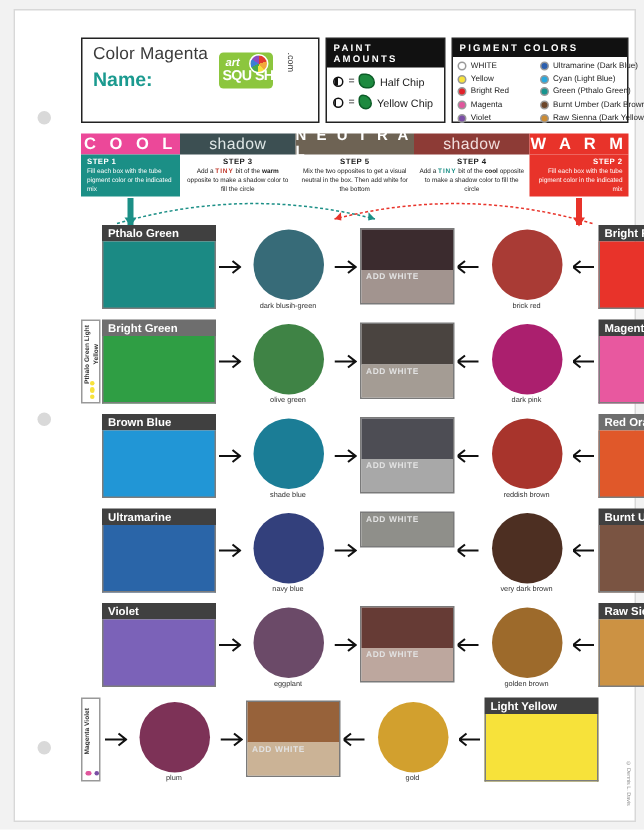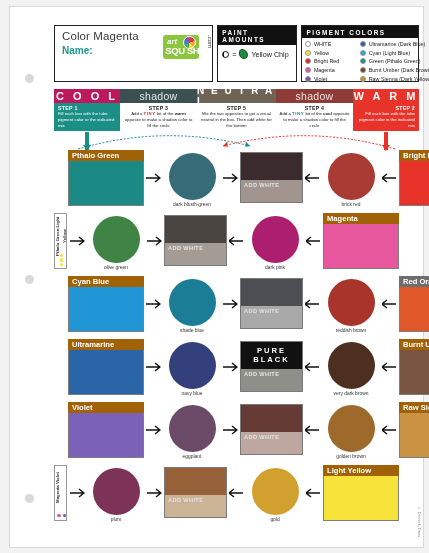--- a/index.html
+++ b/index.html
@@ -23,22 +23,22 @@
   .h1 { top: 67px; }
   .h2 { top: 268px; }
   .h3 { top: 487px; }
 
   
   .header { position: absolute; left: 44px; top: 18px; width: 365px; height: 57px; display: flex; gap: 4px; }
   .titlebox { width: 161px; border: 1px solid #222; padding: 4px 7px 3px; position: relative; }
   .t-small { font-size: 11.5px; color: #3b3b3b; letter-spacing: .1px; line-height: 1.1; }
   .t-big { font-size: 17.5px; font-weight: bold; color: #111; letter-spacing: -.3px; line-height: 1.12; }
   .t-grades { font-size: 7.4px; color: #6a6a6a; margin-top: 1px; }
-  .t-name { font-size: 10px; font-weight: bold; color: #1b9a8f; margin-top: 2px; }
-  .logo { position: absolute; right: 5px; top: 9px; width: 44px; height: 24px; }
+  .t-name { font-size: 13px; font-weight: bold; color: #1b9a8f; margin-top: 2px; }
+  .logo { position: absolute; right: 22px; top: 9px; width: 44px; height: 24px; }
   .logo-box { position: absolute; left: 0; top: 0; width: 36px; height: 24px; background: #8cc63e; border-radius: 3px; }
   .logo-art { position: absolute; left: 4px; top: 2px; font-size: 7.5px; font-weight: bold; color: #fff; font-style: italic;}
   .logo-sq { position: absolute; left: 2px; top: 10px; font-size: 9.5px; font-weight: bold; color: #fff; letter-spacing: -.4px; }
   .logo-wheel { position: absolute; left: 20px; top: 1px; width: 13px; height: 13px; border-radius: 50%;
      background: conic-gradient(#e23b2e 0 20%, #f2a93b 0 38%, #f6e23b 0 52%, #4aa94a 0 68%, #3b7fd4 0 84%, #8e4bbf 0 100%);
      border: 1.2px solid #fff; }
   .logo-dom { position: absolute; right: -6px; top: 0px; font-size: 6px; color: #333; writing-mode: vertical-rl; }
 
   .legend { border: 1px solid #222; }
   .legend-hd { background: #111; color: #fff; font-size: 6.4px; font-weight: bold; letter-spacing: 1.5px; padding: 2.5px 4px; }
@@ -57,21 +57,21 @@
   .pc { width: 119px; }
   .pc-body { display: flex; padding: 2px 3px; }
   .pc-col { width: 50%; }
   .pc-row { display: flex; align-items: center; gap: 2.5px; height: 8.6px; }
   .pc-sw { width: 6px; height: 6px; border-radius: 50%; border: .6px solid #999; flex: none; }
   .pc-lb { font-size: 5.4px; color: #222; white-space: nowrap; }
 
   
   .banner { position: absolute; left: 44px; top: 82px; width: 365px; height: 14px; display: flex; }
   .bn { display: flex; align-items: center; justify-content: center; font-weight: bold; }
-  .bn-cool { width: 66px; background: #be185d; color: #fff; font-size: 11px; letter-spacing: 3px; }
+  .bn-cool { width: 66px; background: #ec4899; color: #fff; font-size: 11px; letter-spacing: 3px; }
   .bn-sh1 { width: 77px; background: #3c4f52; color: #dfe7e6; font-size: 10.5px; letter-spacing: .3px; font-weight: normal; }
   .bn-neu { width: 79px; background: #6e6354; color: #fff; font-size: 10px; letter-spacing: 2px; }
   .bn-sh2 { width: 77px; background: #8d3b36; color: #f2dedd; font-size: 10.5px; letter-spacing: .3px; font-weight: normal; }
   .bn-warm { width: 66px; background: #e8332a; color: #fff; font-size: 11px; letter-spacing: 3px; }
 
   
   .steps { position: absolute; left: 44px; top: 96px; width: 365px; height: 28px; display: flex; }
   .st { padding: 1.5px 3px 0; text-align: center; }
   .st-t { font-size: 5.2px; font-weight: bold; letter-spacing: .3px; }
   .st-b { font-size: 4.3px; line-height: 1.35; margin-top: .5px; }
@@ -95,21 +95,21 @@
      writing-mode: vertical-rl; transform: rotate(180deg);
      font-size: 4.4px; font-weight: bold; color: #333; text-align: center; line-height: 1.5; }
   .sidetag-dots { position: absolute; bottom: 2px; left: 0; width: 13px; display: flex; flex-direction: column; align-items: center; gap: 1px; }
   .sidetag-dots.h { flex-direction: row; justify-content: center; gap: 2px; bottom: 3px; }
   .sd { width: 3.4px; height: 3.4px; border-radius: 50%; }
   .spacer { width: 14px; flex: none; }
 
   .cell-l { width: 76px; flex: none; }
   .cell-r { width: 76px; flex: none; }
   .lbl { height: 11px; display: flex; align-items: center; padding: 0 4px; font-size: 7.6px; font-weight: bold; color: #fff; }
-  .lbl.dark { background: #a16207; } .lbl.gray { background: #6e6e6e; }
+  .lbl.dark { background: #404040; } .lbl.gray { background: #6e6e6e; }
   .lbl.right { justify-content: flex-start; }
   .swatch { height: 45px; border: 1px solid #7d7d7d; border-top: none; }
 
   .arrow { flex: none; width: 19px; height: 56px; display: flex; align-items: center; justify-content: center; }
   .arrow svg { display: block; }
 
   .circlewrap { flex: none; width: 58px; display: flex; flex-direction: column; align-items: center; }
   .circle { width: 47px; height: 47px; border-radius: 50%; margin-top: 3px; }
   .cap { font-size: 4.9px; color: #333; margin-top: 2px; text-align: center; }
 
@@ -141,20 +141,26 @@
         <div class="logo-art">art</div>
         <div class="logo-sq">SQU SH</div>
         <div class="logo-wheel"></div>
         <div class="logo-dom">.com</div>
       </div>
     </div>
 
     <div class="legend pa">
       <div class="legend-hd">PAINT AMOUNTS</div>
       <div class="pa-body">
+        <div class="pa-row">
+          <span class="pa-dot pa-d2"></span>
+          <span class="pa-eq">=</span>
+          <span class="chip h"></span>
+          <span class="pa-lb">Half Chip</span>
+        </div>
         <div class="pa-row">
           <span class="pa-dot pa-d3"></span>
           <span class="pa-eq">=</span>
           <span class="chip q"></span>
           <span class="pa-lb">Yellow Chip</span>
         </div>
       </div>
     </div>
 
     <div class="legend pc">
@@ -301,20 +307,24 @@
       </div>
       <div class="row">
         <div class="sidetag">
           <div class="sidetag-txt">Pthalo Green Light Yellow</div>
           <div class="sidetag-dots">
             <span class="sd" style="background: rgb(247, 226, 58);"></span>
             <span class="sd" style="background: rgb(247, 226, 58);"></span>
             <span class="sd" style="background: rgb(247, 226, 58);"></span>
           </div>
         </div>
+        <div class="cell-l">
+          <div class="lbl gray">Bright Green</div>
+          <div class="swatch" style="background: rgb(47, 158, 68);"></div>
+        </div>
         <div class="arrow">
           <svg width="15" height="12" viewBox="0 0 15 12">
             <path d="M0 6 L14 6 M9 2 L14 6 L9 10" stroke="#111" stroke-width="1.4" fill="none"></path>
           </svg>
         </div>
         <div class="circlewrap">
           <div class="circle" style="background: rgb(63, 131, 69);"></div>
           <div class="cap">olive green</div>
         </div>
         <div class="arrow">
@@ -344,21 +354,21 @@
         </div>
         <div class="cell-r">
           <div class="lbl dark right">Magenta</div>
           <div class="swatch" style="background: rgb(232, 88, 159);"></div>
         </div>
         <div class="spacer"></div>
       </div>
       <div class="row">
         <div class="spacer"></div>
         <div class="cell-l">
-          <div class="lbl dark">Cyan Blue</div>
+          <div class="lbl dark">Brown Blue</div>
           <div class="swatch" style="background: rgb(33, 150, 214);"></div>
         </div>
         <div class="arrow">
           <svg width="15" height="12" viewBox="0 0 15 12">
             <path d="M0 6 L14 6 M9 2 L14 6 L9 10" stroke="#111" stroke-width="1.4" fill="none"></path>
           </svg>
         </div>
         <div class="circlewrap">
           <div class="circle" style="background: rgb(27, 125, 150);"></div>
           <div class="cap">shade blue</div>
@@ -407,23 +417,20 @@
         <div class="circlewrap">
           <div class="circle" style="background: rgb(51, 64, 124);"></div>
           <div class="cap">navy blue</div>
         </div>
         <div class="arrow">
           <svg width="15" height="12" viewBox="0 0 15 12">
             <path d="M0 6 L14 6 M9 2 L14 6 L9 10" stroke="#111" stroke-width="1.4" fill="none"></path>
           </svg>
         </div>
         <div class="neutral">
-          <div class="n-top" style="background: rgb(17, 17, 17);">
-            <div class="n-pb">PURE<br>BLACK</div>
-          </div>
           <div class="n-bot" style="background: rgb(143, 143, 138);">
             <span class="n-aw">ADD WHITE</span>
           </div>
         </div>
         <div class="arrow">
           <svg width="15" height="12" viewBox="0 0 15 12">
             <path d="M14 6 L0 6 M5 2 L0 6 L5 10" stroke="#111" stroke-width="1.4" fill="none"></path>
           </svg>
         </div>
         <div class="circlewrap">

